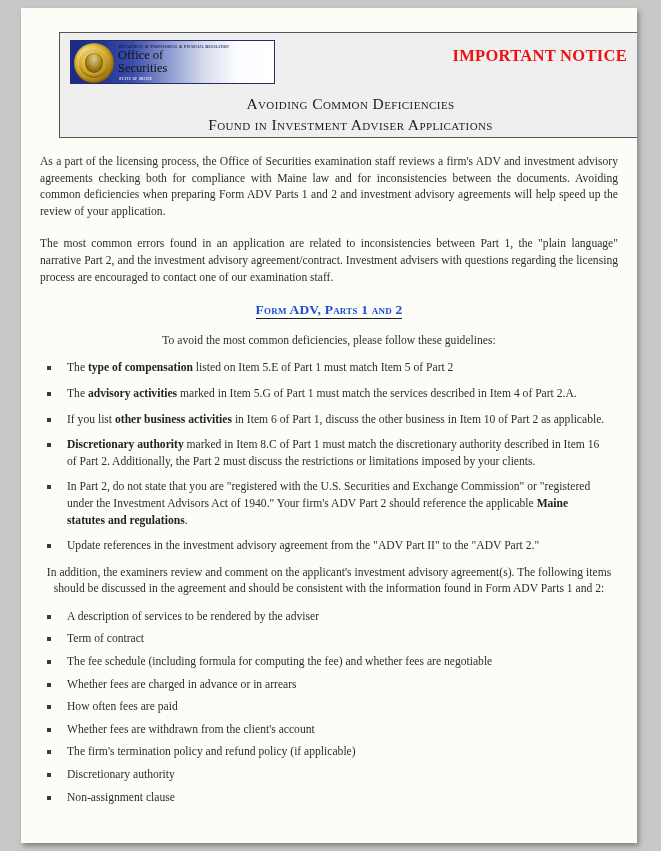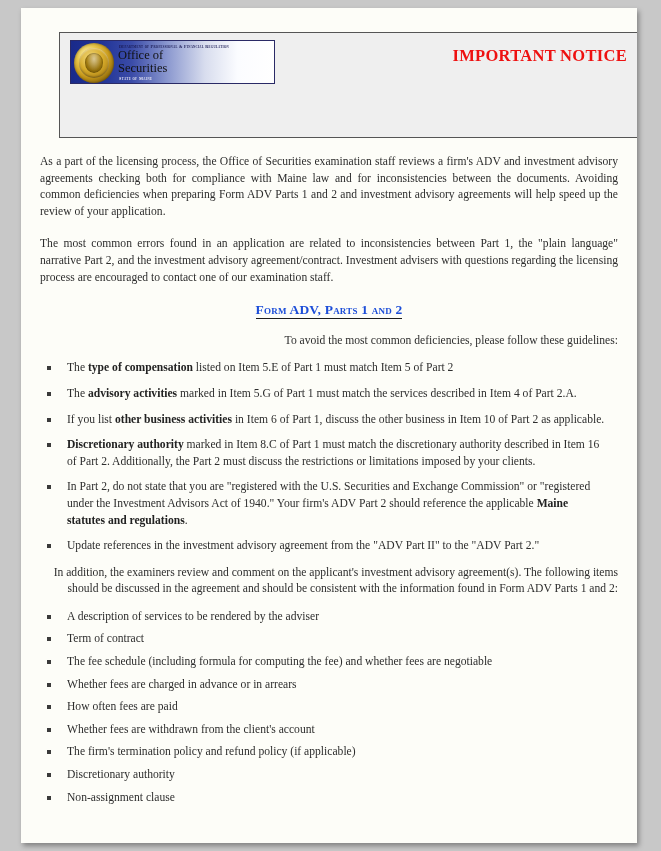--- a/index.html
+++ b/index.html
@@ -163,21 +163,21 @@
     font-size: 11.6px;
     line-height: 16.6px;
   }
   p.para {
     margin: 0 0 16px 0;
     text-align: justify;
     text-justify: inter-word;
   }
   p.para-left {
     margin: 0 0 11px 0;
-    text-align: right;
+    text-align: center;
   }
   h2.section-head {
     margin: 2px 0 14px 0;
     text-align: center;
     font-variant: small-caps;
     font-size: 13.5px;
     font-weight: bold;
     letter-spacing: 0.2px;
     color: #1d4ed8;
   }
@@ -228,20 +228,24 @@
         <div id="logo-main">
           <div>Office of</div>
           <div>Securities</div>
         </div>
         <div id="logo-state-line">State of Maine</div>
       </div>
 
       <div id="important-notice">IMPORTANT NOTICE</div>
     </div>
 
+    <div id="header-title">
+      <div>Avoiding Common Deficiencies</div>
+      <div>Found in Investment Adviser Applications</div>
+    </div>
   </div>
 
   <div id="content">
 
     <p class="para">As a part of the licensing process, the Office of Securities examination staff reviews a firm's ADV and investment advisory agreements checking both for compliance with Maine law and for inconsistencies between the documents. Avoiding common deficiencies when preparing Form ADV Parts 1 and 2 and investment advisory agreements will help speed up the review of your application.</p>
 
     <p class="para">The most common errors found in an application are related to inconsistencies between Part 1, the "plain language" narrative Part 2, and the investment advisory agreement/contract. Investment advisers with questions regarding the licensing process are encouraged to contact one of our examination staff.</p>
 
     <h2 class="section-head">
       <span>Form ADV, Parts 1 and 2</span>

